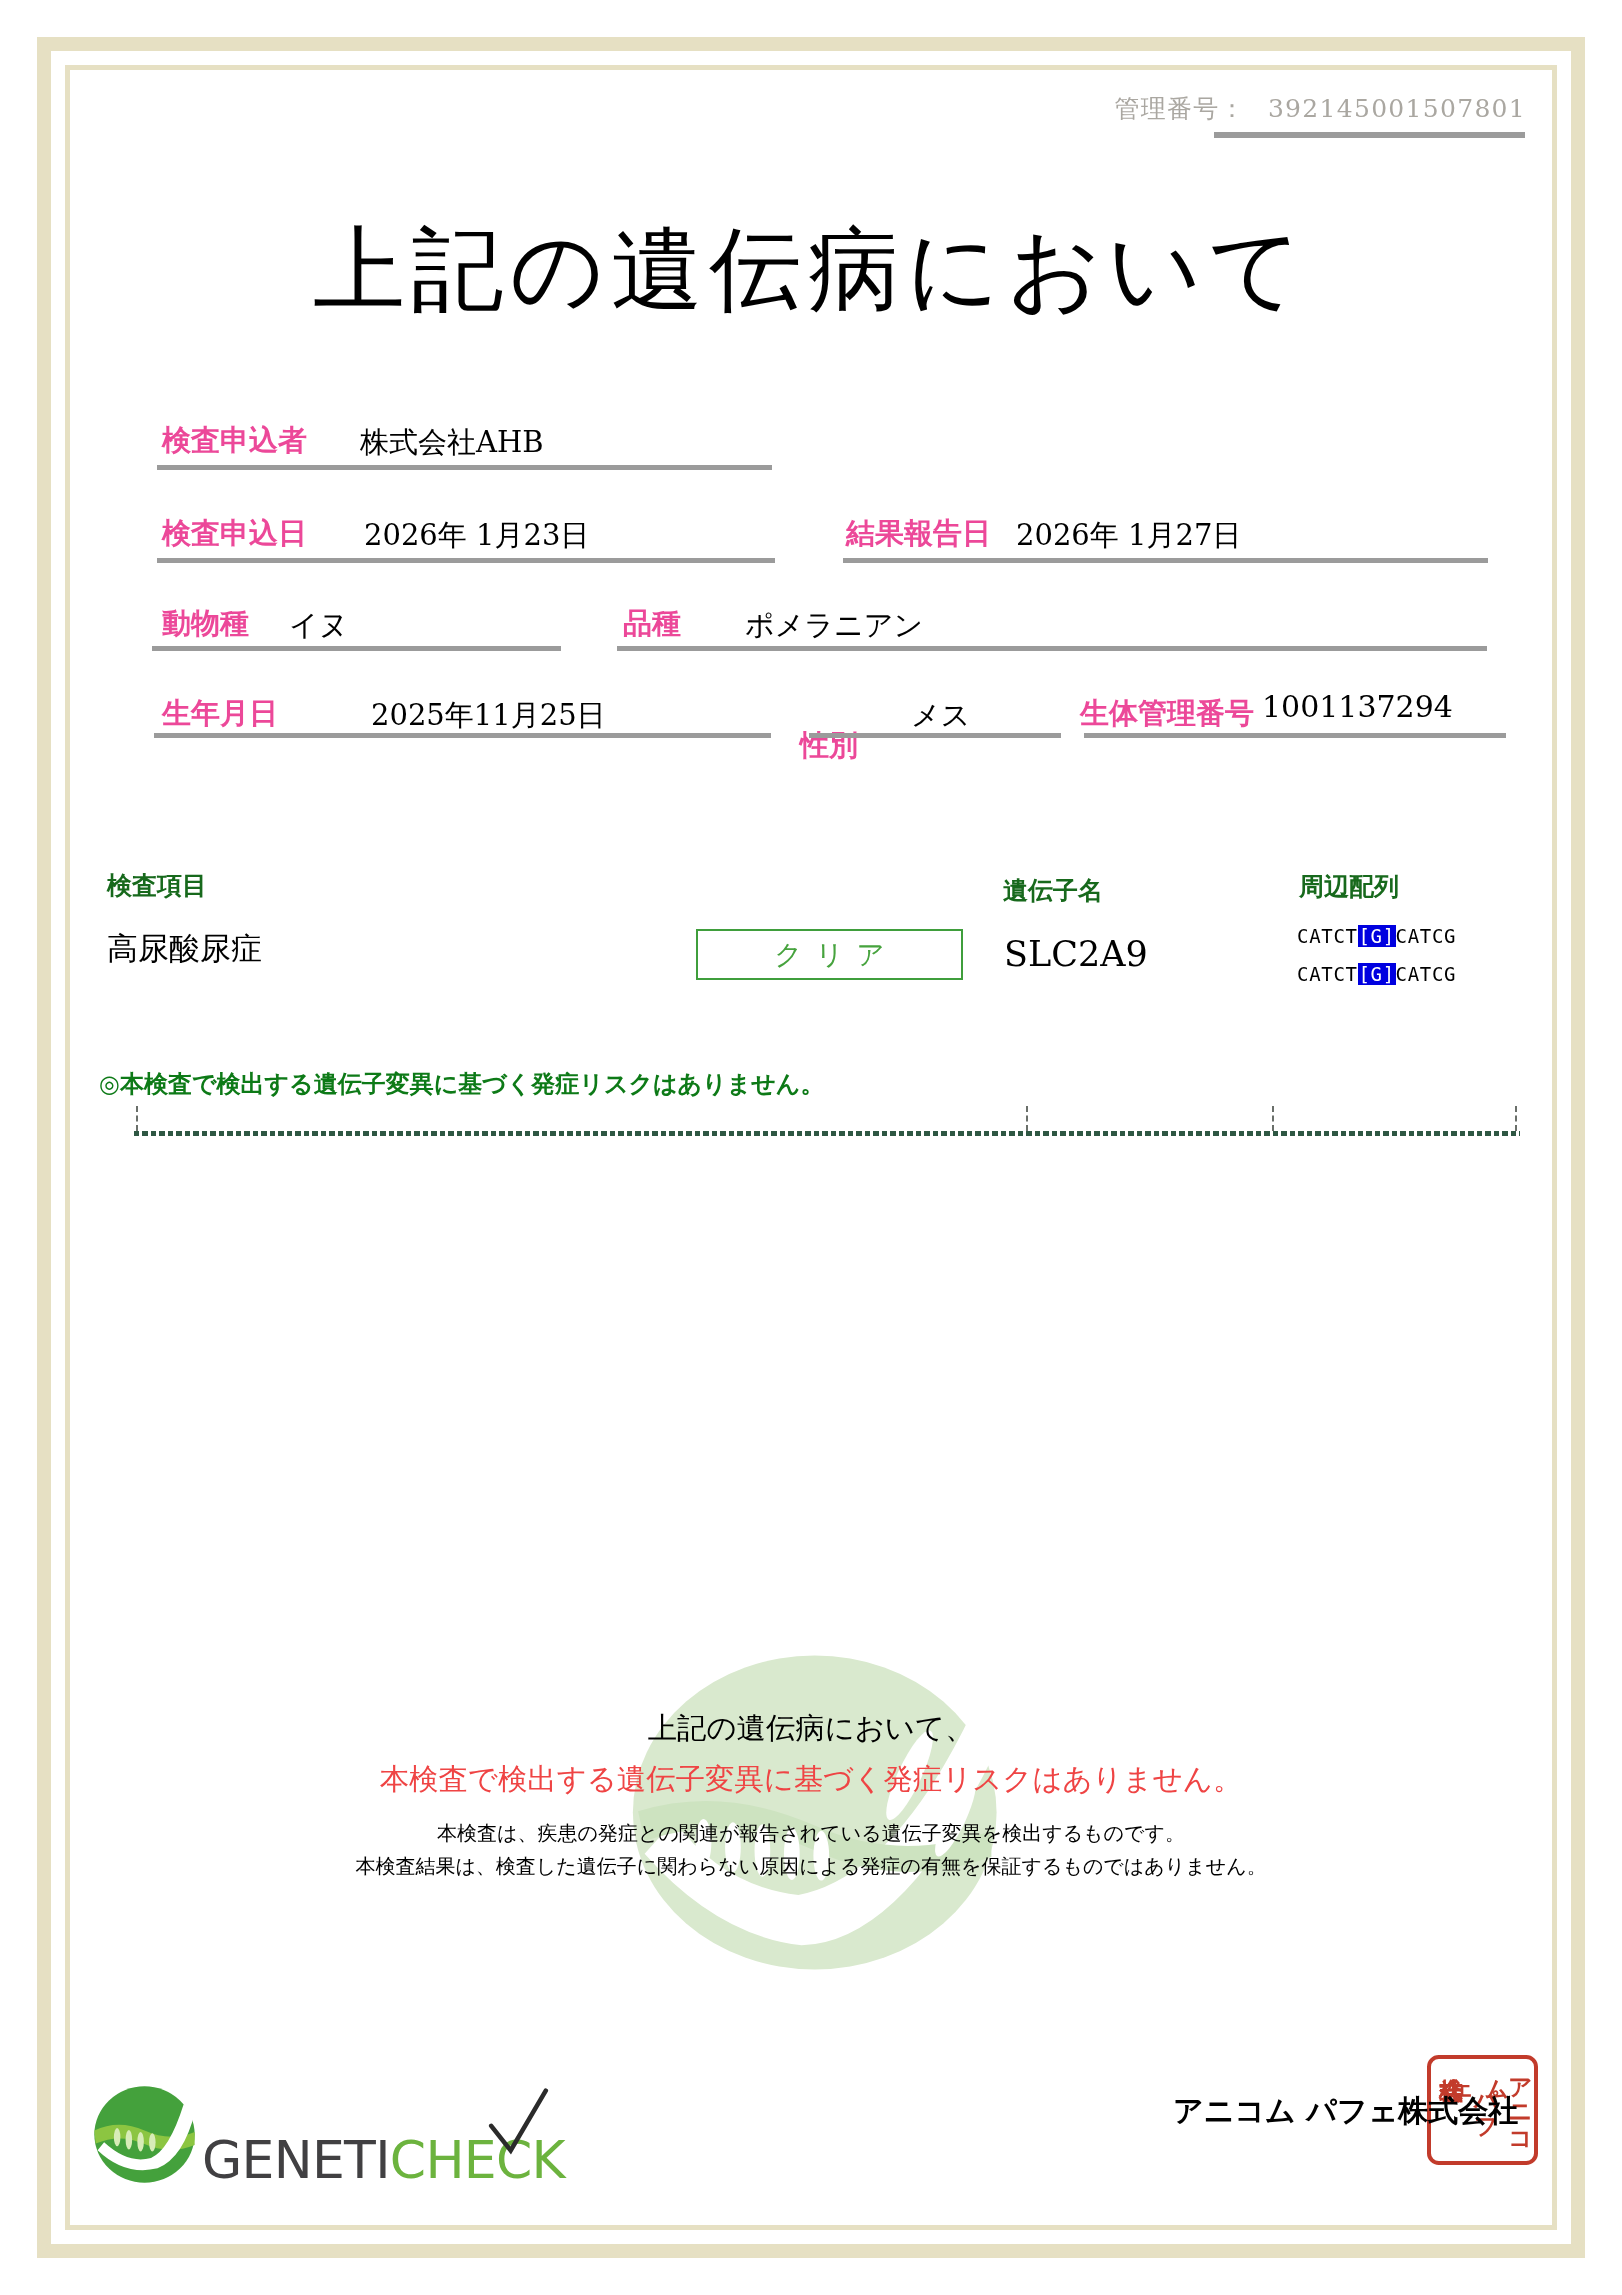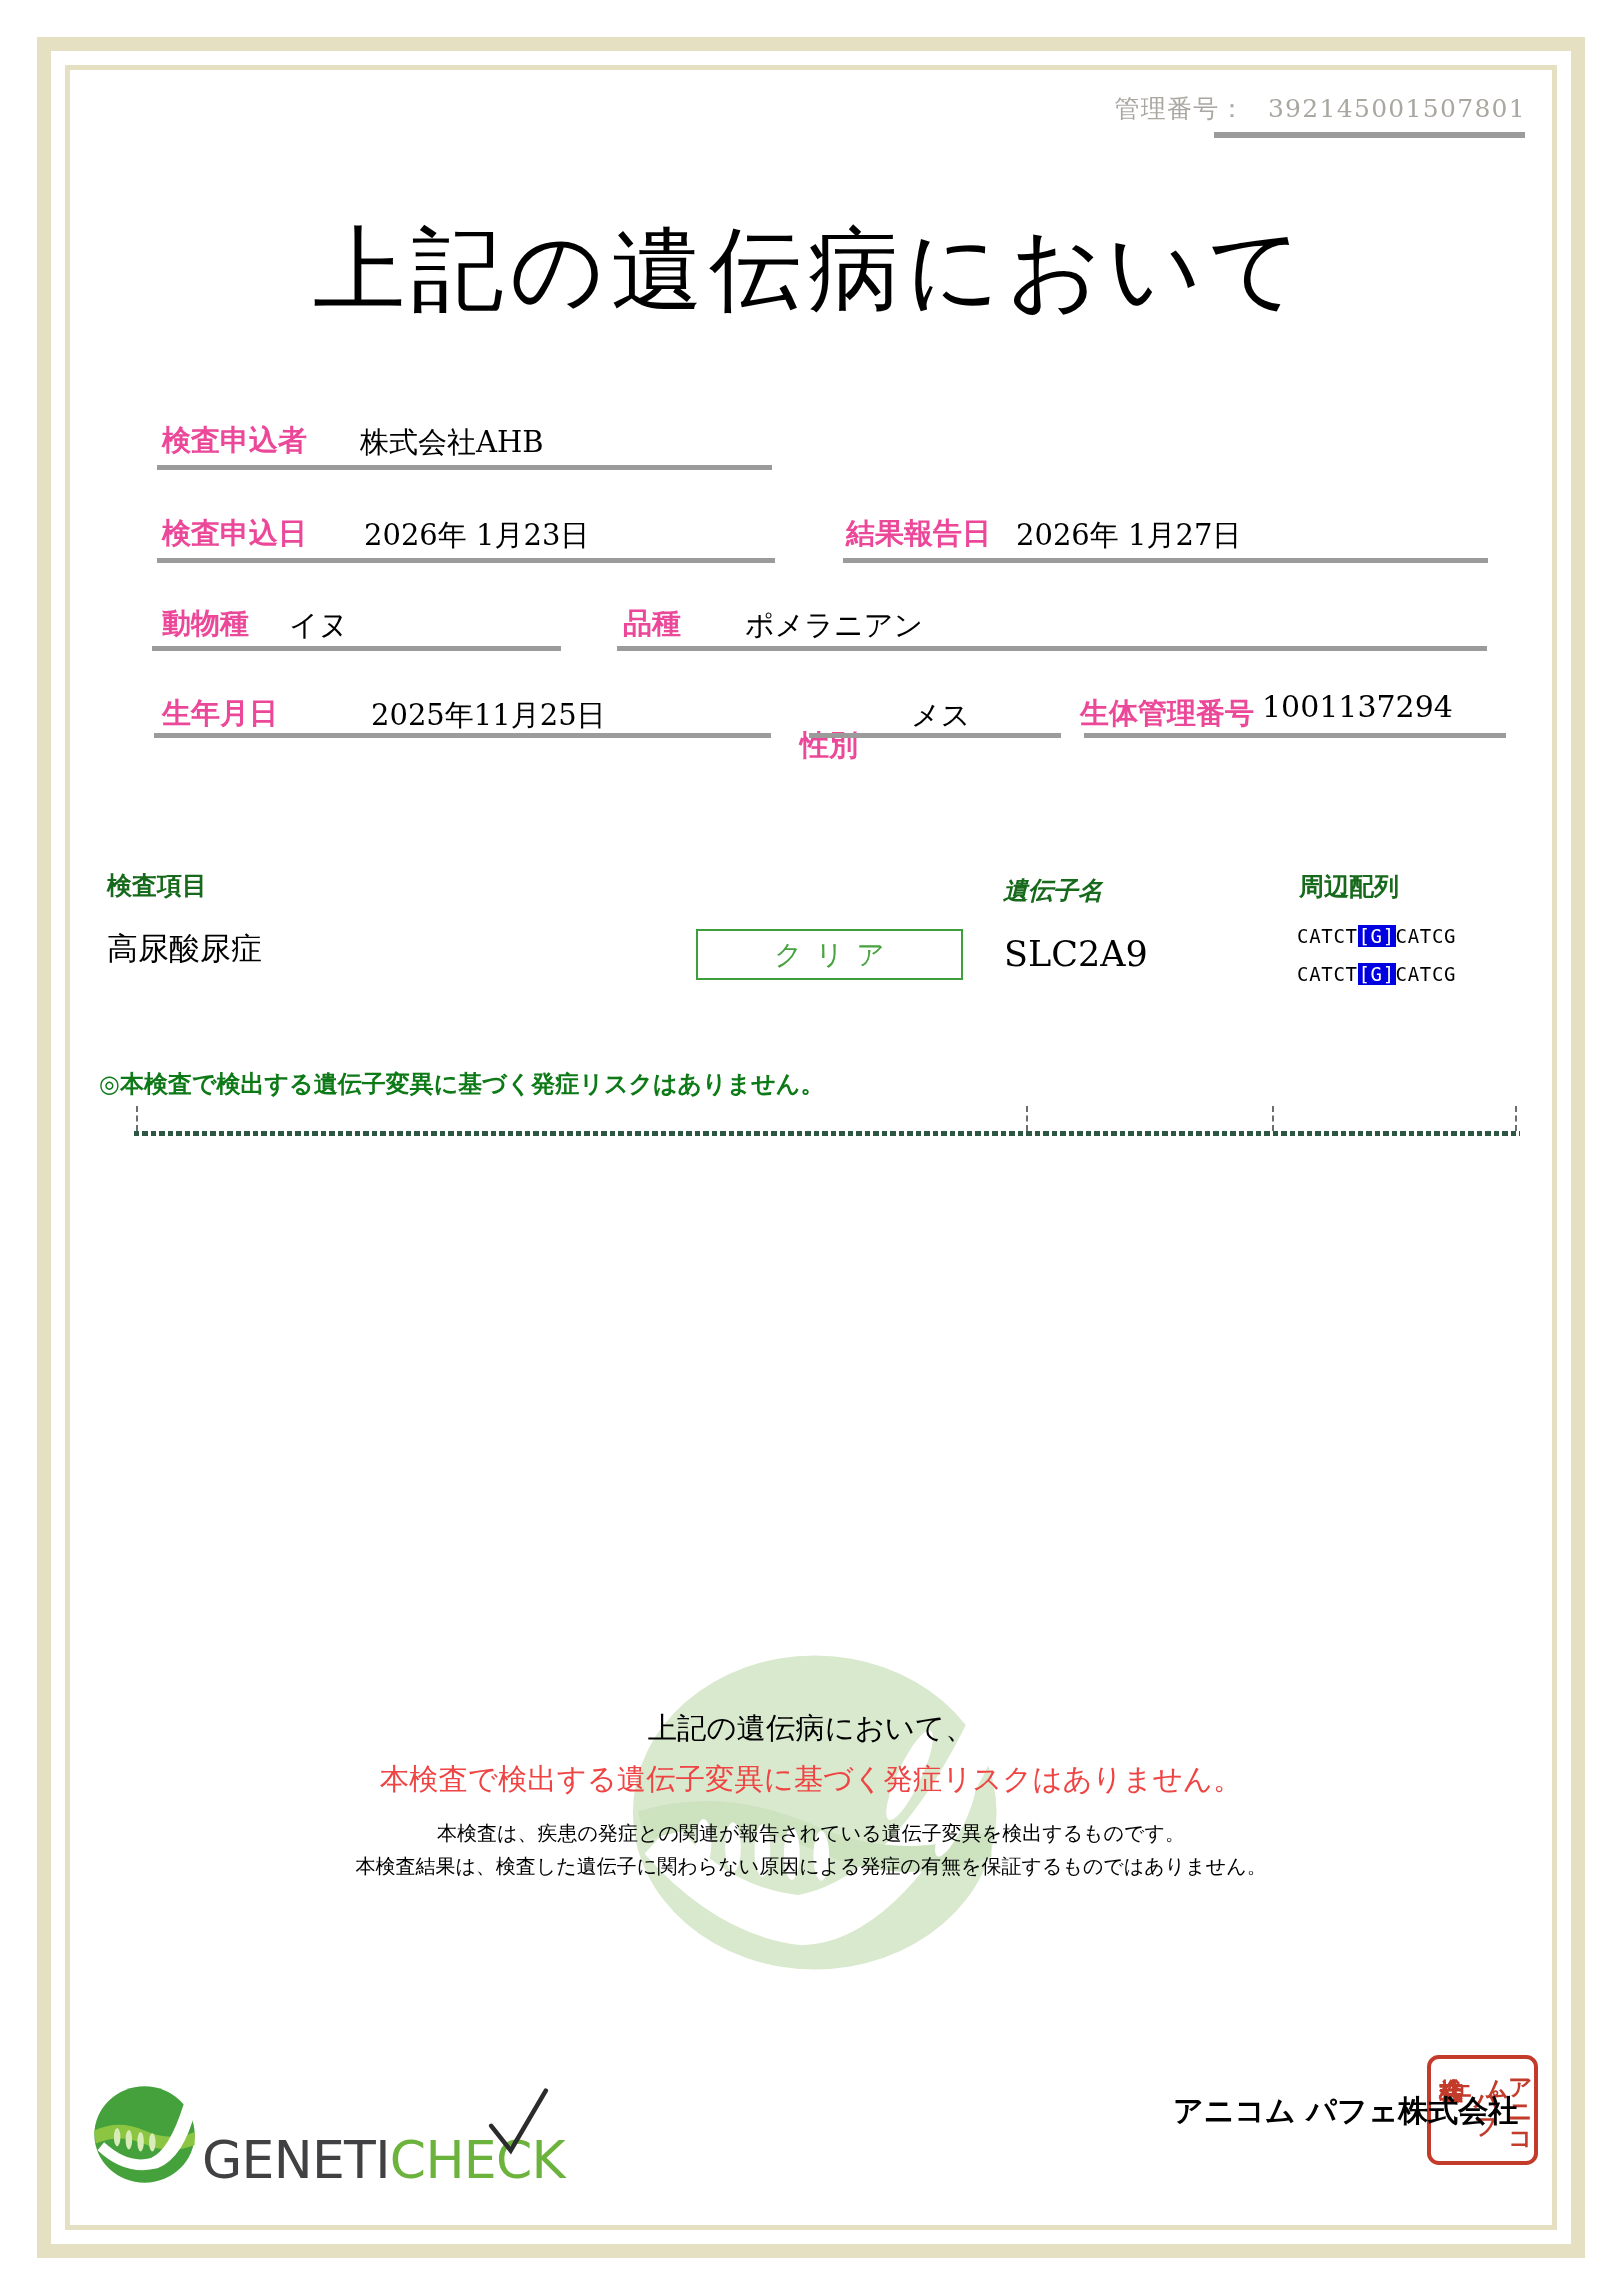--- a/index.html
+++ b/index.html
@@ -115,21 +115,21 @@
 
   <span class="flabel" style="left:800px;top:694px;margin-top:32px;">性別</span>
   <span class="fvalue" style="left:911px;top:696px;">メス</span>
   <div class="bar" style="left:809px;top:733px;width:252px;"></div>
 
   <span class="flabel" style="left:1080px;top:694px;">生体管理番号</span>
   <span class="fvalue" style="left:1262px;top:689px;font-size:30px;">1001137294</span>
   <div class="bar" style="left:1084px;top:733px;width:422px;"></div>
 
   <span class="rhead" style="left:107px;top:869px;">検査項目</span>
-  <span class="rhead" style="left:1003px;top:874px;font-style:italic;">遺伝子名</span>
+  <span class="rhead" style="left:1003px;top:874px;">遺伝子名</span>
   <span class="rhead" style="left:1299px;top:870px;">周辺配列</span>
 
   <span class="item-name">高尿酸尿症</span>
   <div class="result-box">
     <span>クリア</span>
   </div>
   <span class="gene-name">SLC2A9</span>
 
   <div class="seq mono" style="top:925px;">
     <span>CATCT</span><span class="variant">[G]</span><span>CATCG</span>

